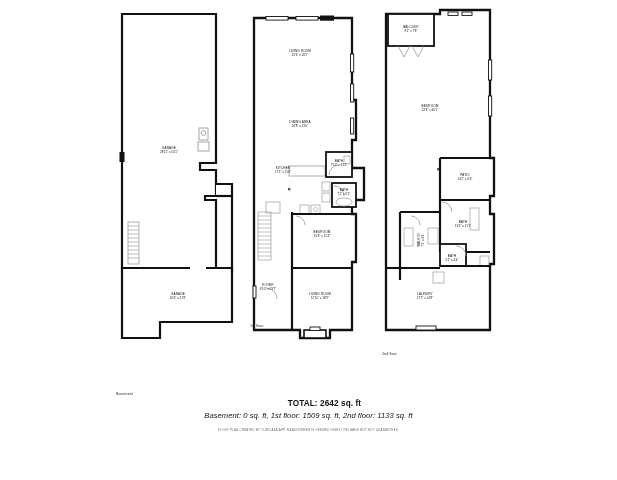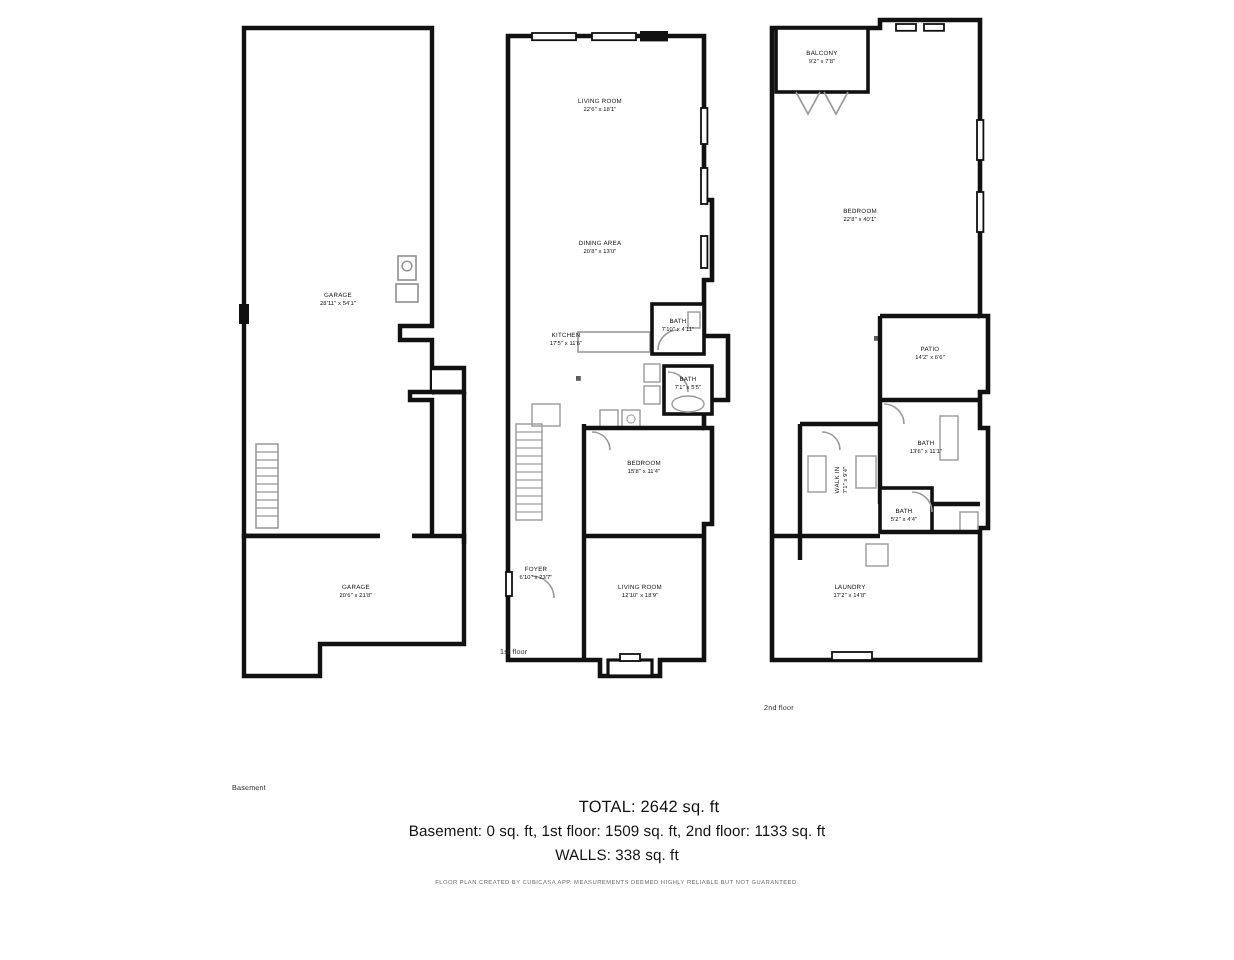--- a/index.html
+++ b/index.html
@@ -65,31 +65,32 @@
   
   #summary {
     position: absolute;
     left: 0;
     top: 398px;
     width: 617px;
     text-align: center;
   }
   #summary .sum-total {
     font-size: 8.2px;
-    font-weight: normal;
+    font-weight: bold;
     color: #111111;
     letter-spacing: 0.1px;
     line-height: 1.5;
     padding-left: 32px;
   }
   #summary .sum-line {
     font-size: 7.6px;
     color: #141414;
     letter-spacing: 0.05px;
     line-height: 1.5;
+    font-style: italic;
   }
   #summary .sum-disclaimer {
     margin-top: 6px;
     font-size: 2.9px;
     color: #6d6d6d;
     letter-spacing: 0.25px;
   }
 </style>
 </head>
 <body>
@@ -334,15 +335,14 @@
     <span class="rl-dims">17'2" x 14'8"</span>
   </div>
 
   <div class="floor-caption" style="left:382px; top:352px;">2nd floor</div>
 
 </div>
 
 <div id="summary">
   <div class="sum-total">TOTAL: 2642 sq. ft</div>
   <div class="sum-line">Basement: 0 sq. ft, 1st floor: 1509 sq. ft, 2nd floor: 1133 sq. ft</div>
-  <div class="sum-line">WALLS: 338 sq. ft</div>
   <div class="sum-disclaimer">FLOOR PLAN CREATED BY CUBICASA APP. MEASUREMENTS DEEMED HIGHLY RELIABLE BUT NOT GUARANTEED.</div>
 </div>
 
 </body></html>

